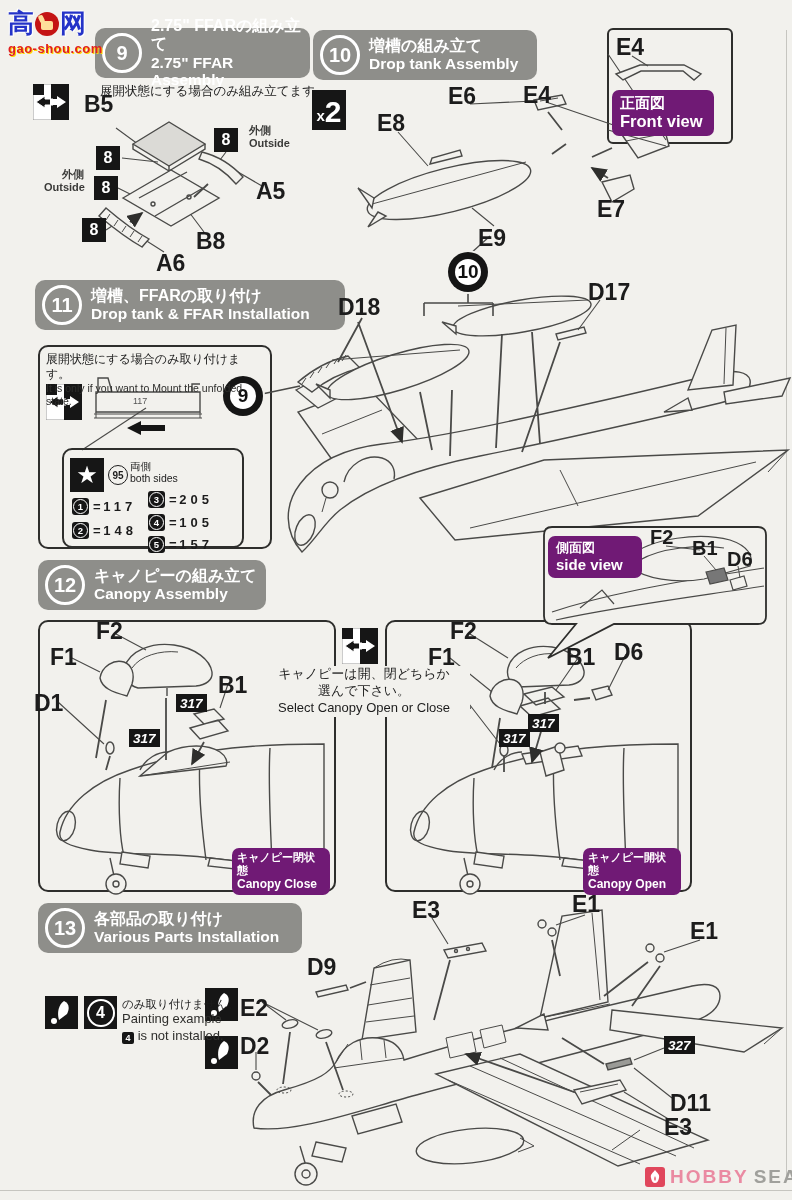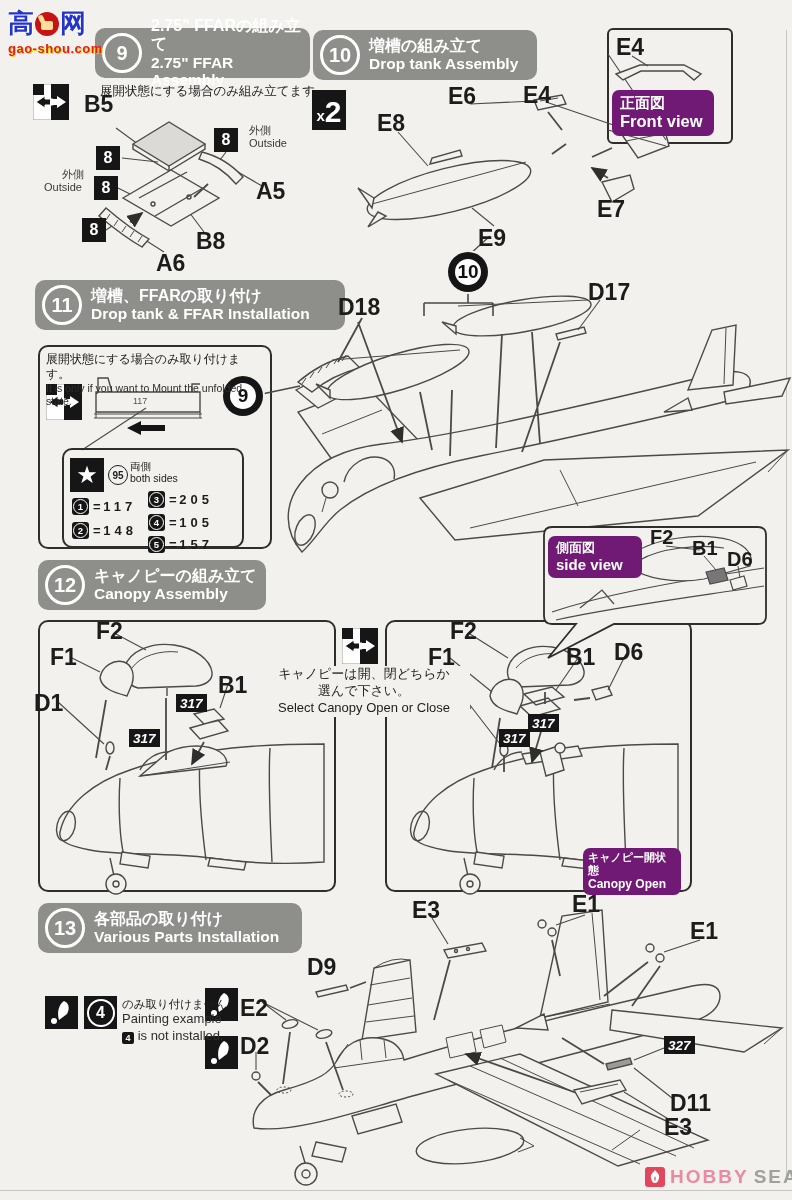--- a/index.html
+++ b/index.html
@@ -33,21 +33,21 @@
 
   
   .cbadge{position:absolute;width:26px;height:26px;background:#fff;border-radius:50%;
     box-shadow:0 0 0 7px #151515, 0 0 0 9px #f2f1ed;color:#111;font-weight:bold;font-size:19px;
     display:flex;align-items:center;justify-content:center;z-index:4;}
 
   
   .lbl{position:absolute;font-weight:bold;font-size:23px;z-index:4;white-space:nowrap;}
   .lbl.sm{font-size:20px;}
   .lbl.tiny{font-size:9px;font-weight:normal;color:#555;}
-  .lbl.out{font-size:11px;font-weight:normal;color:#3a3a38;}
+  .lbl.out{font-size:11px;font-weight:bold;color:#3a3a38;}
 
   .note{position:absolute;z-index:5;line-height:1.25;}
   .note .jp{font-size:12.5px;} .note .en{font-size:12.5px;color:#2e2e2c;}
 
   
   .swicon{position:absolute;width:36px;height:36px;z-index:4;}
 
   
   .legend{position:absolute;left:62px;top:448px;width:178px;height:96px;border:2px solid #2e2e2c;
     border-radius:10px;z-index:4;}
@@ -157,20 +157,24 @@
   <div class="box" style="left:38px;top:620px;width:294px;height:268px;"></div>
   <div class="box" style="left:385px;top:620px;width:303px;height:268px;"></div>
 
   <div class="gbadge" style="left:612px;top:90px;width:86px;">
     <div style="font-size:15px;">正面図</div>
     <div style="font-size:16.5px;">Front view</div>
   </div>
   <div class="gbadge" style="left:548px;top:536px;width:78px;">
     <div style="font-size:13px;">側面図</div>
     <div style="font-size:15px;">side view</div>
+  </div>
+  <div class="gbadge" style="left:232px;top:848px;width:88px;padding:3px 5px;">
+    <div style="font-size:11px;">キャノピー閉状態</div>
+    <div style="font-size:12px;">Canopy Close</div>
   </div>
   <div class="gbadge" style="left:583px;top:848px;width:88px;padding:3px 5px;">
     <div style="font-size:11px;">キャノピー開状態</div>
     <div style="font-size:12px;">Canopy Open</div>
   </div>
 
   <div class="x2chip" style="left:312px;top:90px;">
     <span class="xs">x</span>
       <span class="xb">2</span>
   </div>

